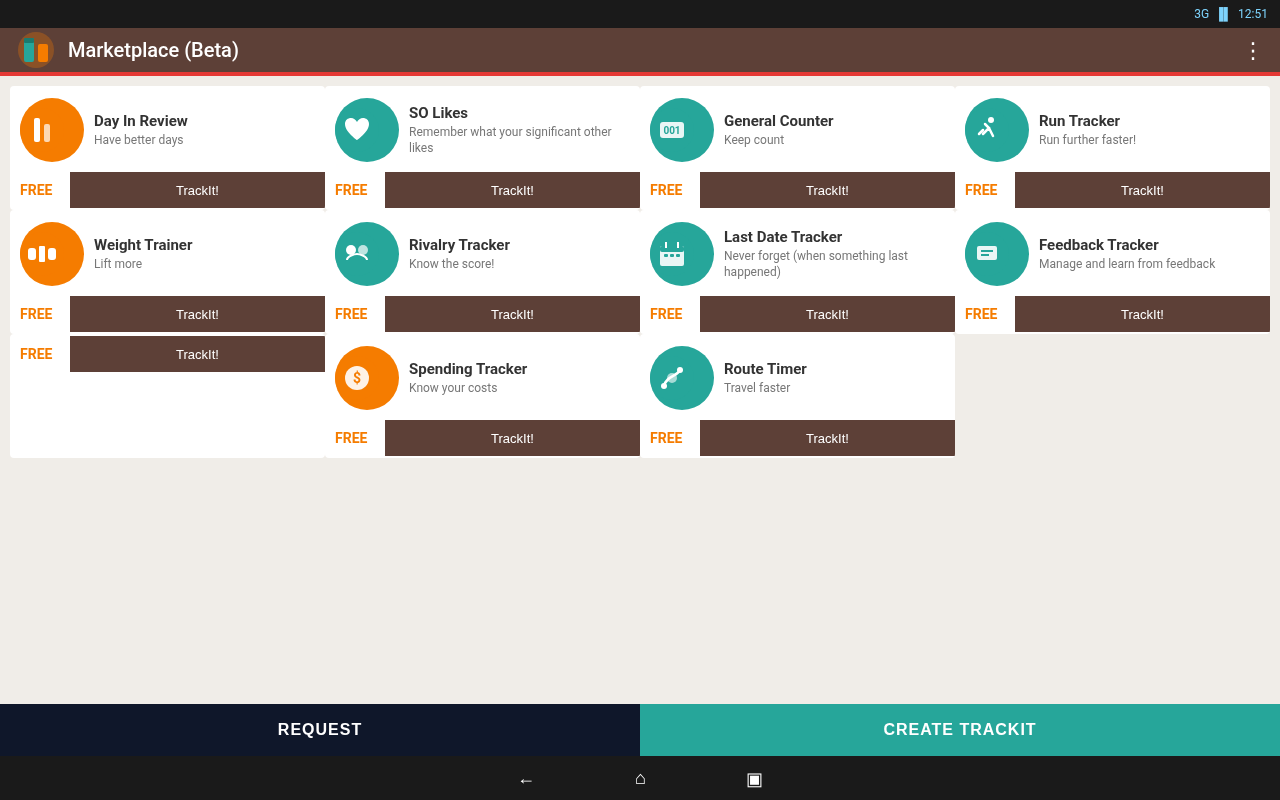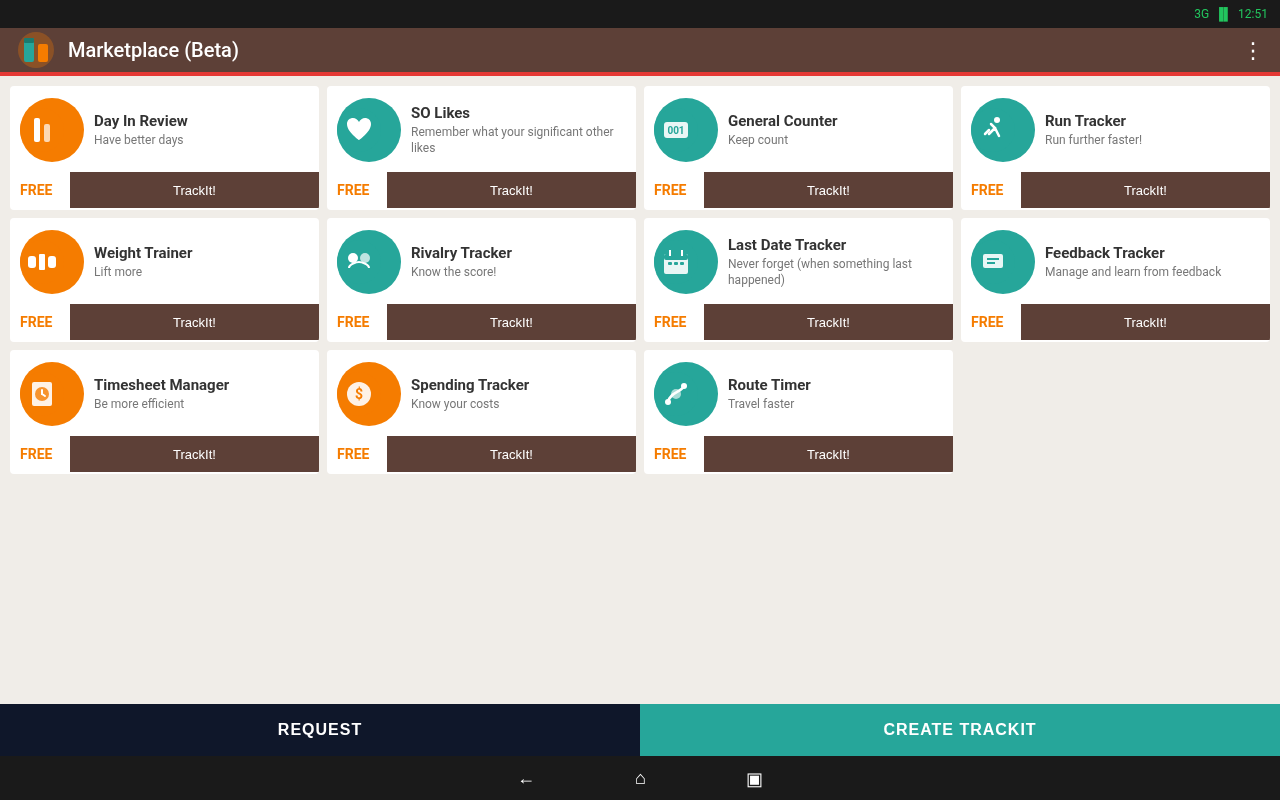--- a/index.html
+++ b/index.html
@@ -17,21 +17,21 @@
     .status-bar {
       background: #1a1a1a;
       height: 28px;
       display: flex;
       align-items: center;
       justify-content: flex-end;
       padding: 0 12px;
       gap: 6px;
     }
     .status-bar span {
-      color: #22c55e;
+      color: #7dd3fc;
       font-size: 12px;
     }
 
     
     .app-bar {
       background: #5d4037;
       height: 44px;
       display: flex;
       align-items: center;
       padding: 0 16px;
@@ -66,21 +66,21 @@
     
     .main-content {
       flex: 1;
       overflow-y: auto;
       padding: 10px;
     }
 
     .grid {
       display: grid;
       grid-template-columns: repeat(4, 1fr);
-      gap: 8px;
+      gap: 0;
     }
 
     .card {
       background: white;
       border-radius: 4px;
       overflow: hidden;
       display: flex;
       flex-direction: column;
     }
 
@@ -373,35 +373,20 @@
         <div class="card-name">Feedback Tracker</div>
         <div class="card-desc">Manage and learn from feedback</div>
       </div>
     </div>
     <div class="card-footer">
       <div class="card-price">FREE</div>
       <button class="card-btn">TrackIt!</button>
     </div>
   </div>
       <div class="card">
-    <div class="card-body">
-      <div class="card-icon orange">
-        <svg viewBox="0 0 44 44" class="icon-svg">
-              <circle cx="22" cy="22" r="22" fill="#f57c00"></circle>
-              <rect x="12" y="10" width="20" height="24" rx="2" fill="#ffffff" opacity="0.9"></rect>
-              <circle cx="22" cy="22" r="7" fill="#f57c00" opacity="0.8"></circle>
-              <line x1="22" y1="18" x2="22" y2="22" stroke="#ffffff" stroke-width="2" stroke-linecap="round"></line>
-              <line x1="22" y1="22" x2="25" y2="24" stroke="#ffffff" stroke-width="2" stroke-linecap="round"></line>
-            </svg>
-      </div>
-      <div class="card-text">
-        <div class="card-name">Timesheet Manager</div>
-        <div class="card-desc">Be more efficient</div>
-      </div>
-    </div>
     <div class="card-footer">
       <div class="card-price">FREE</div>
       <button class="card-btn">TrackIt!</button>
     </div>
   </div>
       <div class="card">
     <div class="card-body">
       <div class="card-icon orange">
         <svg viewBox="0 0 44 44" class="icon-svg">
               <circle cx="22" cy="22" r="22" fill="#f57c00"></circle>

